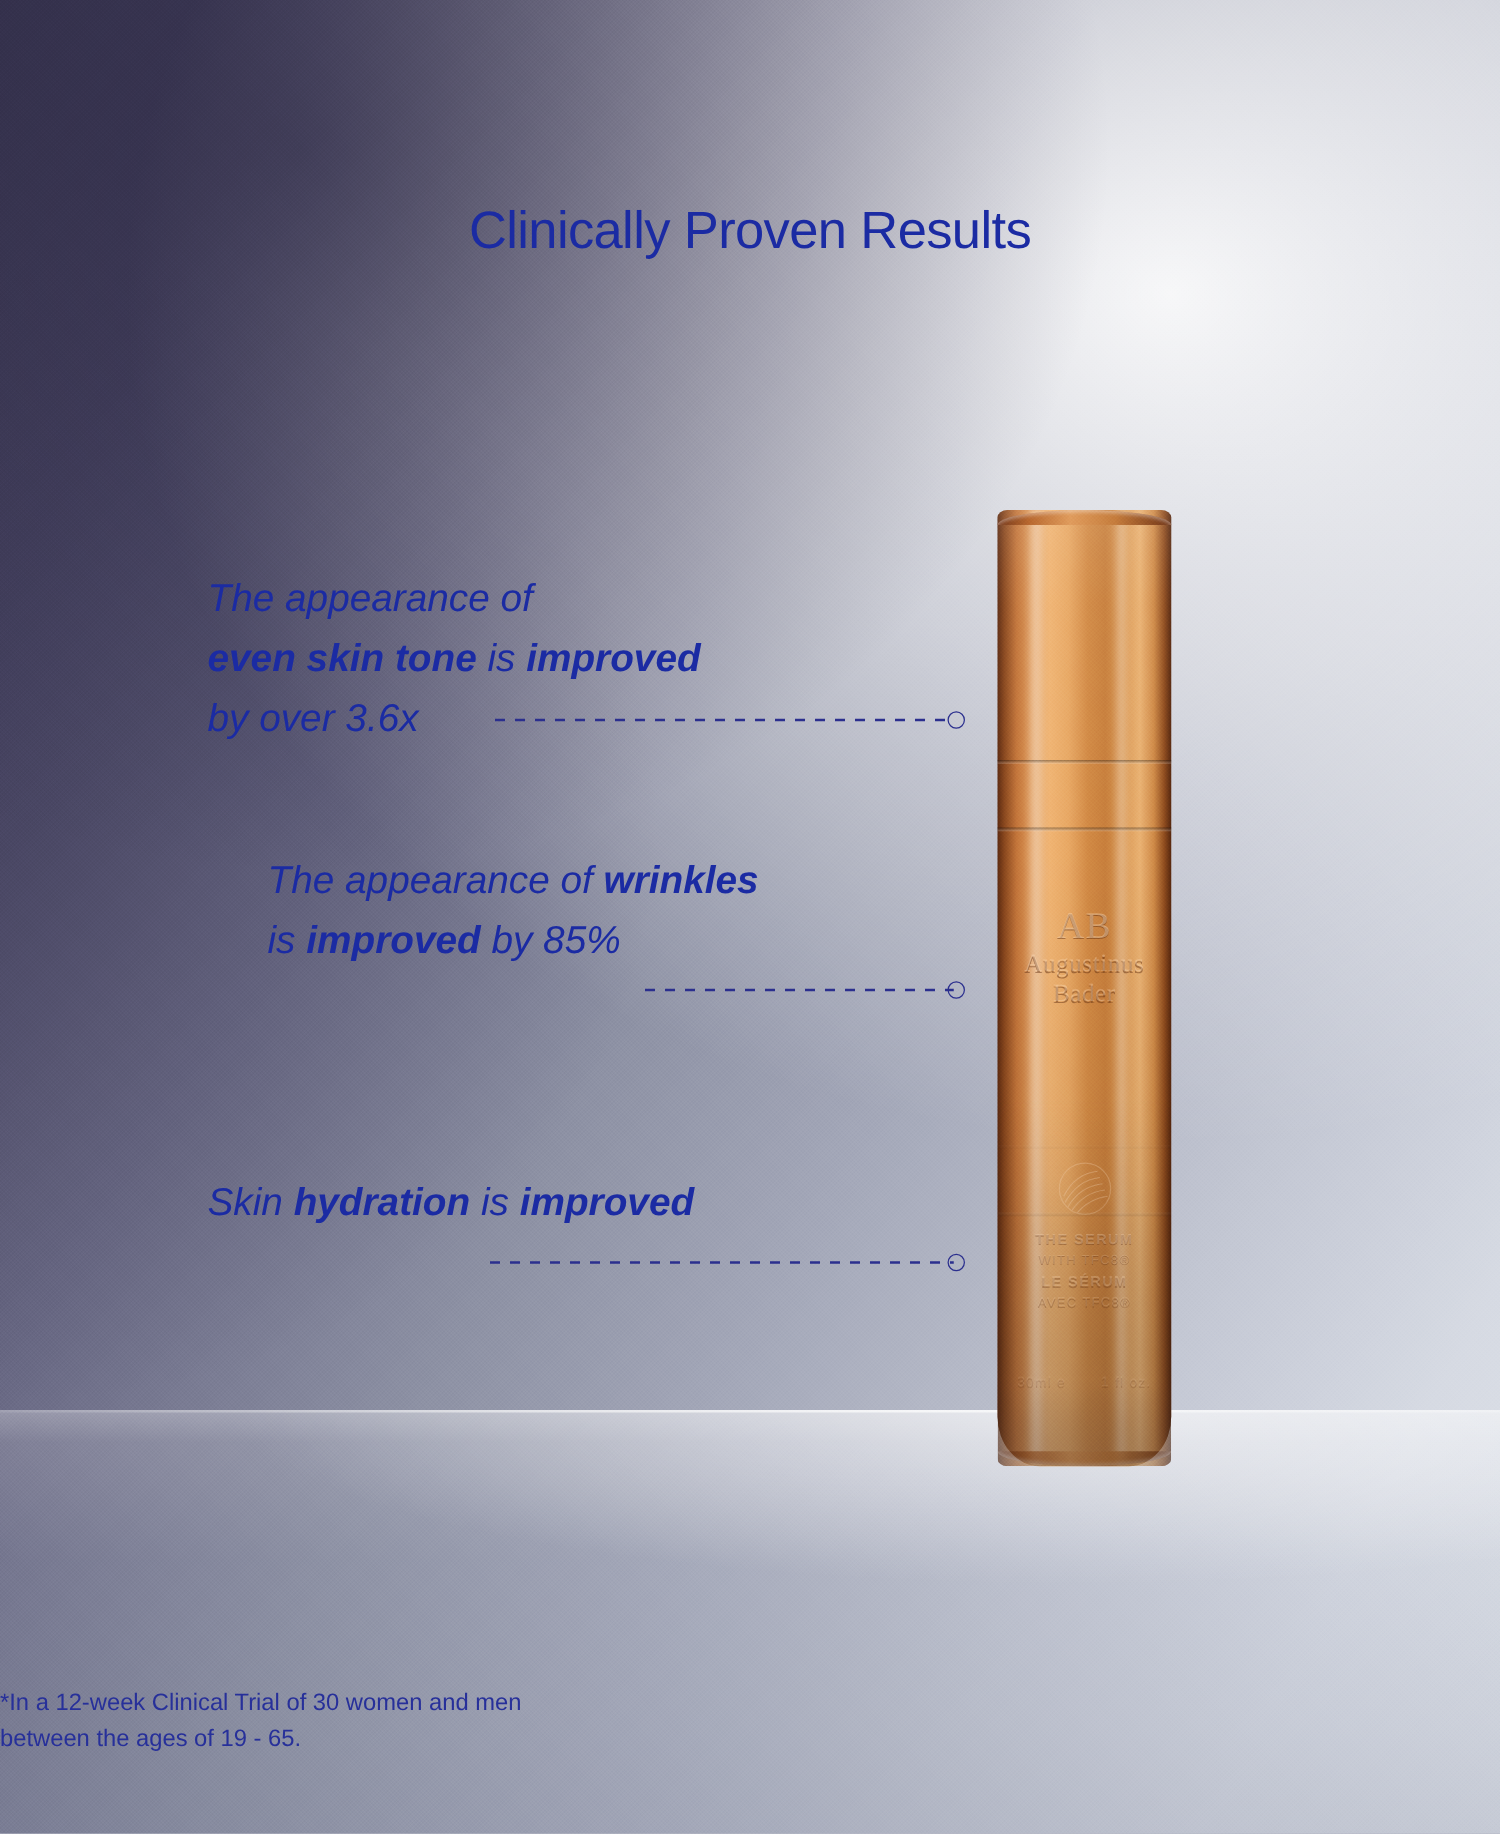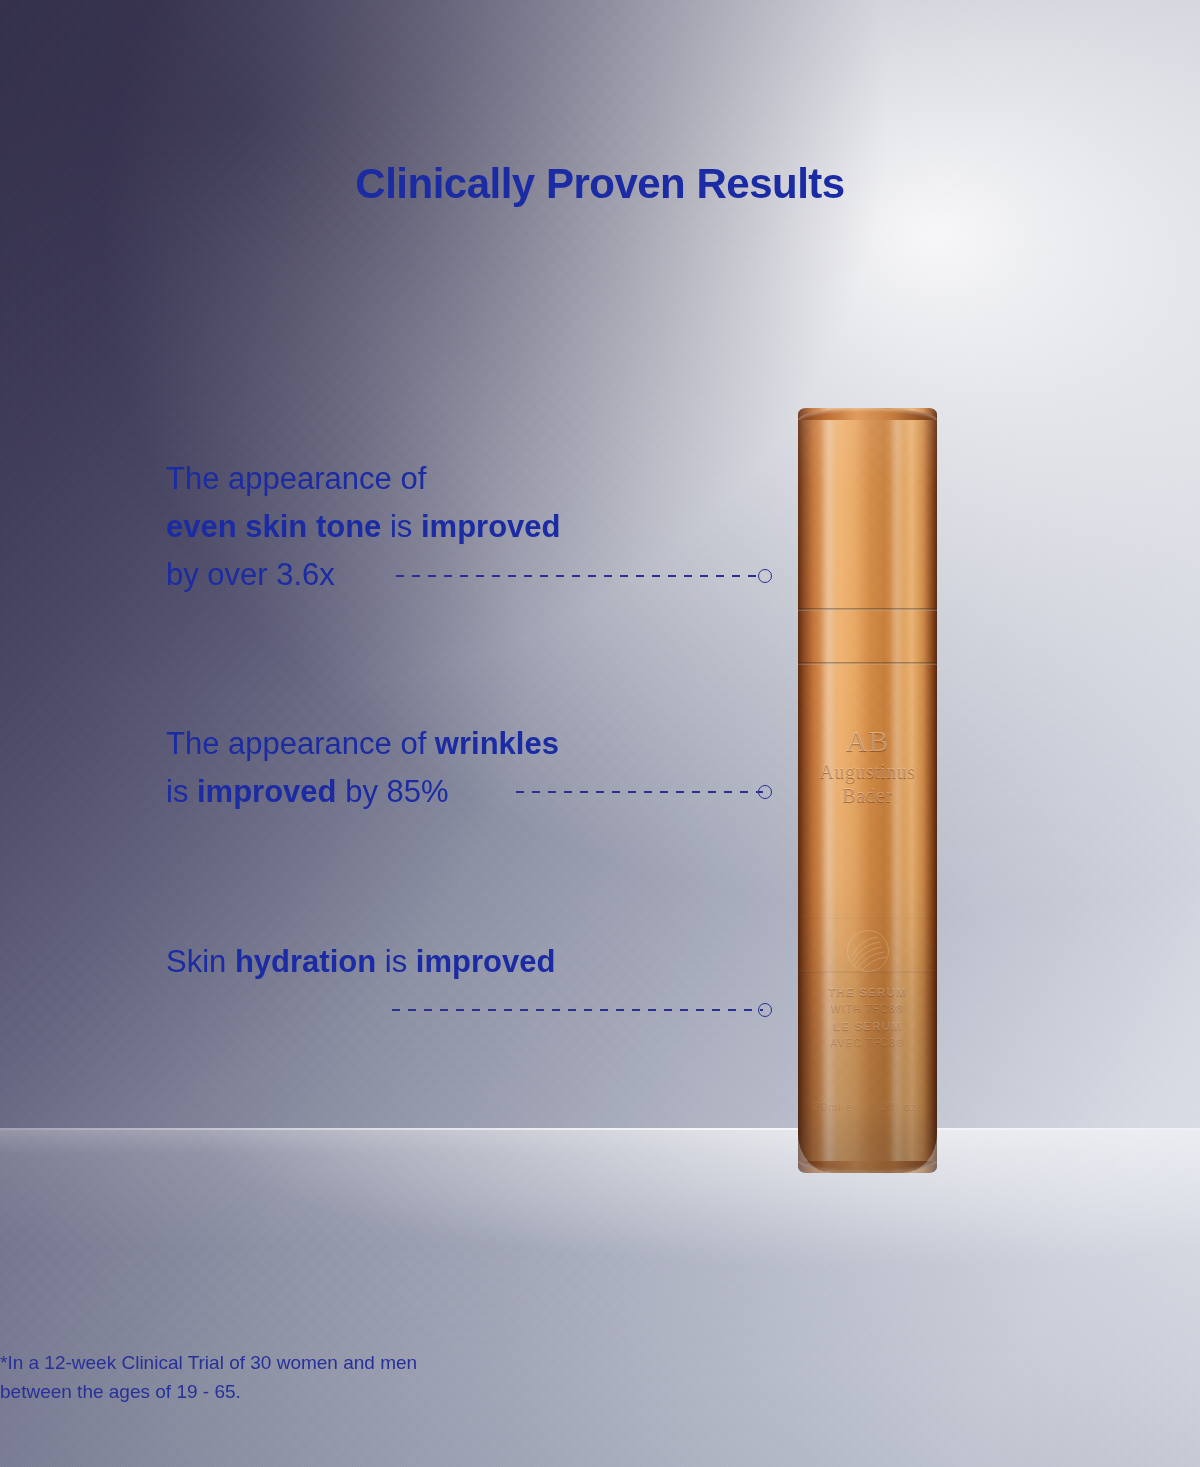--- a/index.html
+++ b/index.html
@@ -182,38 +182,38 @@
     position:absolute; left:0; top:0; width:139px; height:765px;
     filter:brightness(0.80) saturate(0.95) blur(0.3px);
   }
 
   
   .title {
     position:absolute;
     left:0; right:0; top:160px;
     text-align:center;
     font-size:42px;
-    font-weight:bold;
+    font-weight:normal;
     color:#1b2ba3;
     letter-spacing:-0.5px;
   }
 
   
   .claim {
     position:absolute;
     left:166px;
     color:#1b2ba3;
     font-size:31px;
     line-height:48px;
     white-space:nowrap;
   }
   .claim b { font-weight:bold; }
-  .claim .ln { display:block; }
+  .claim .ln { display:block;font-style:italic; }
   .claim-1 { top:455px; }
-  .claim-2 { top:720px; }
+  .claim-2 { top:680px;margin-left:48px; }
   .claim-3 { top:938px;text-align:right; }
 
   .leader {
     position:absolute;
     height:14px;
   }
   .leader .dash {
     position:absolute;
     left:0; top:6px; right:9px;
     height:2px;

